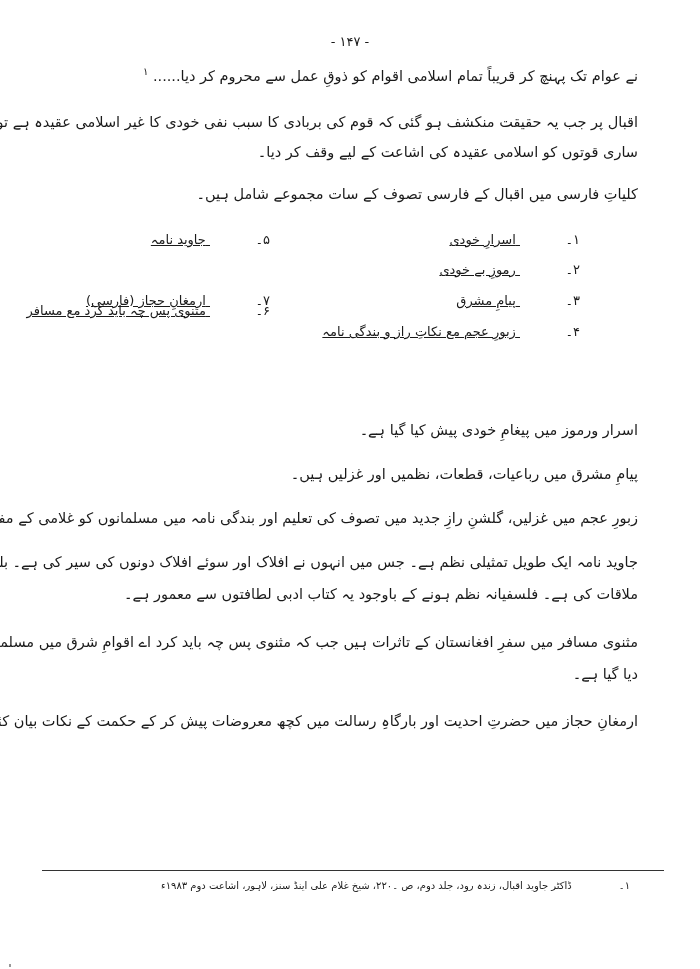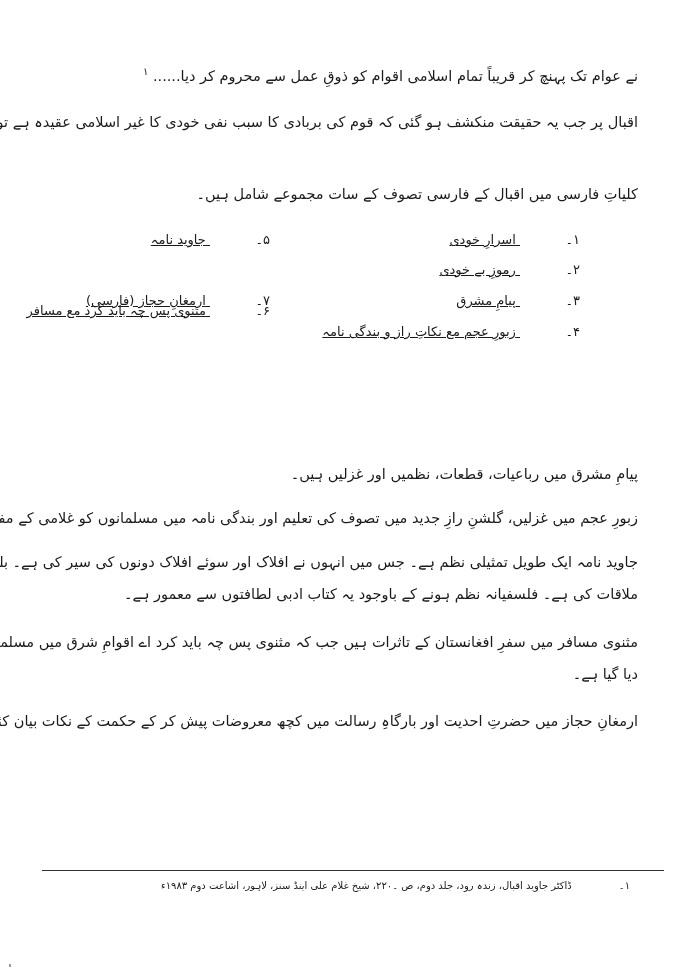--- a/index.html
+++ b/index.html
@@ -15,27 +15,29 @@
   .item .n { display:inline-block; width:60px; text-align:right; }
   .rule { position:absolute; left:42px; width:622px; top:870px; border-top:1.5px solid #333; }
   .fn { position:absolute; top:880px; right:70px; direction:rtl; font-size:10px; white-space:nowrap; }
   .fn .n { display:inline-block; width:55px; }
   .speck { position:absolute; left:9px; top:964px; width:2px; height:3px; background:#999; }
 </style>
 </head>
 <body>
 
 <div class="page">
+  <div class="pnum">- ۱۴۷ -</div>
 
   <div class="ln" style="top:62px; right:62px;margin-left:28px;">
     <span>نے عوام تک پہنچ کر قریباً تمام اسلامی اقوام کو ذوقِ عمل سے محروم کر دیا......</span>
     <span class="sup">۱</span>
   </div>
 
   <div class="ln" style="top:112px; right:62px;">اقبال پر جب یہ حقیقت منکشف ہو گئی کہ قوم کی بربادی کا سبب نفی خودی کا غیر اسلامی عقیدہ ہے تو انہوں نے اپنے دل و دماغ کی</div>
+  <div class="ln" style="top:142px; right:62px;">ساری قوتوں کو اسلامی عقیدہ کی اشاعت کے لیے وقف کر دیا۔</div>
 
   <div class="ln" style="top:184px; right:62px;">کلیاتِ فارسی میں اقبال کے فارسی تصوف کے سات مجموعے شامل ہیں۔</div>
 
   <div class="item" style="top:232px; right:120px;">
     <span class="n">۱۔</span>
     <span>اسرارِ خودی</span>
   </div>
   <div class="item" style="top:262px; right:120px;">
     <span class="n">۲۔</span>
     <span>رموزِ بے خودی</span>
@@ -55,20 +57,21 @@
   </div>
   <div class="item" style="top:262px; right:430px;margin-top:41px;">
     <span class="n">۶۔</span>
     <span>مثنوی پس چہ باید کرد مع مسافر</span>
   </div>
   <div class="item" style="top:293px; right:430px;">
     <span class="n">۷۔</span>
     <span>ارمغانِ حجاز (فارسی)</span>
   </div>
 
+  <div class="ln" style="top:420px; right:62px;">اسرار ورموز میں پیغامِ خودی پیش کیا گیا ہے۔</div>
   <div class="ln" style="top:464px; right:62px;">پیامِ مشرق میں رباعیات، قطعات، نظمیں اور غزلیں ہیں۔</div>
   <div class="ln" style="top:508px; right:62px;">زبورِ عجم میں غزلیں، گلشنِ رازِ جدید میں تصوف کی تعلیم اور بندگی نامہ میں مسلمانوں کو غلامی کے مفاسد سے آگاہ کیا گیا ہے۔</div>
 
   <div class="ln" style="top:552px; right:62px;">جاوید نامہ ایک طویل تمثیلی نظم ہے۔ جس میں انہوں نے افلاک اور سوئے افلاک دونوں کی سیر کی ہے۔ بلکہ خدا تعالیٰ سے بھی</div>
   <div class="ln" style="top:584px; right:62px;">ملاقات کی ہے۔ فلسفیانہ نظم ہونے کے باوجود یہ کتاب ادبی لطافتوں سے معمور ہے۔</div>
 
   <div class="ln" style="top:632px; right:62px;">مثنوی مسافر میں سفرِ افغانستان کے تاثرات ہیں جب کہ مثنوی پس چہ باید کرد اے اقوامِ شرق میں مسلمانوں کو عشق و محبت کا پیغام</div>
   <div class="ln" style="top:664px; right:62px;">دیا گیا ہے۔</div>
 
   <div class="ln" style="top:711px; right:62px;">ارمغانِ حجاز میں حضرتِ احدیت اور بارگاہِ رسالت میں کچھ معروضات پیش کر کے حکمت کے نکات بیان کئے گئے ہیں۔</div>

